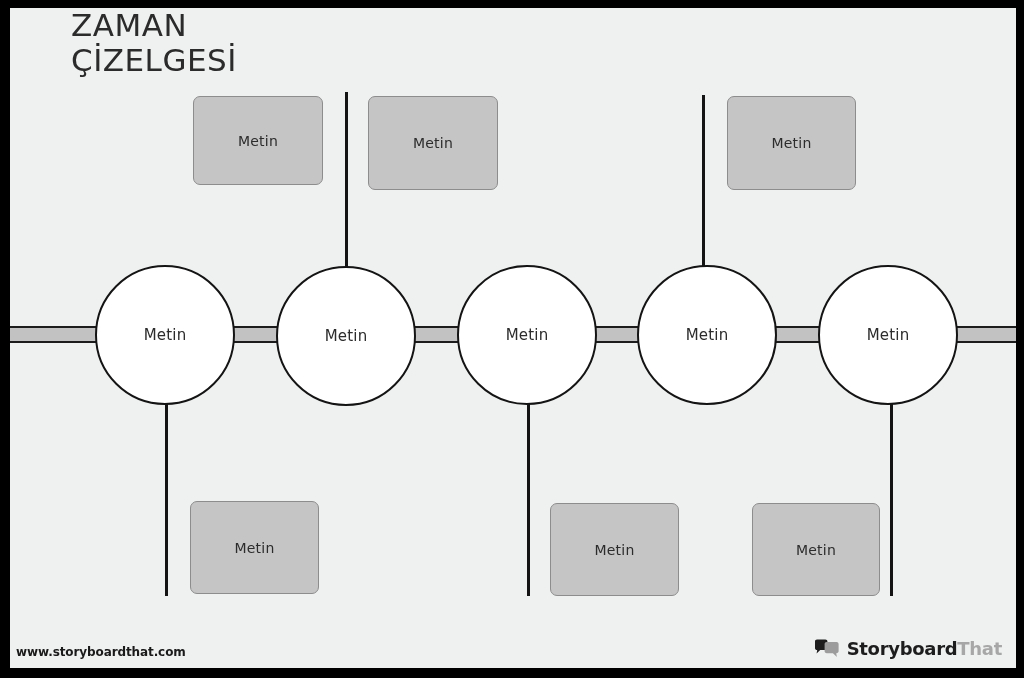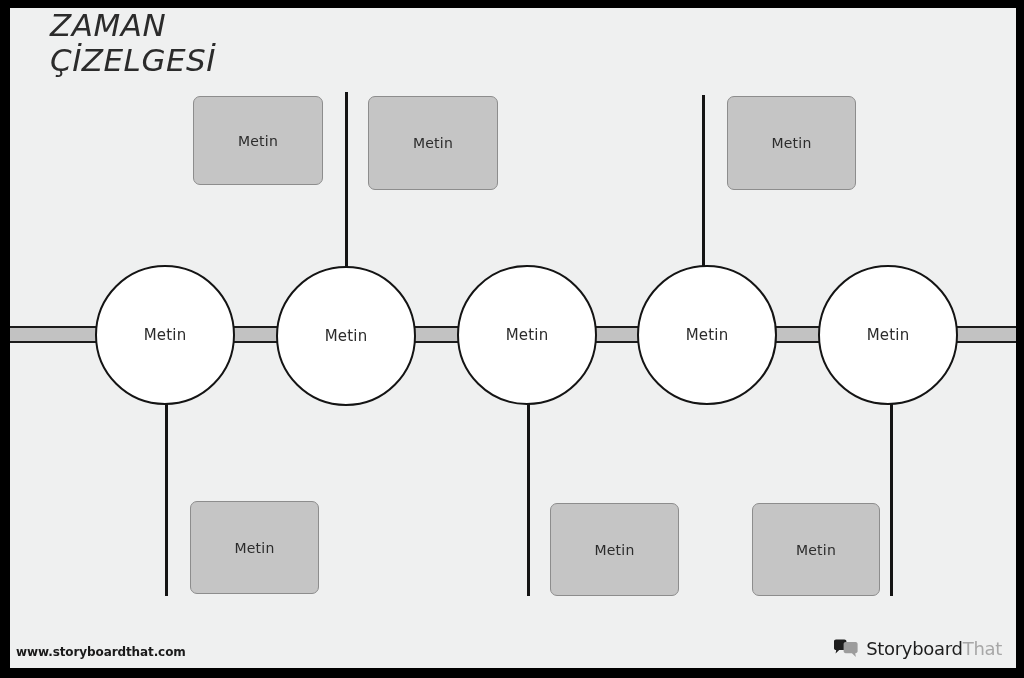--- a/index.html
+++ b/index.html
@@ -29,30 +29,29 @@
     top: 8px;
     width: 1006px;
     height: 660px;
     background: #eff0f0;
     overflow: hidden;
   }
 
   
   #title {
     position: absolute;
-    left: 40px;
+    left: 61px;
     top: 0px;
     width: 520px;
     font-size: 31px;
     line-height: 35px;
     letter-spacing: 0.5px;
     color: #2b2b2b;
     font-weight: 400;
     white-space: pre-line;
-    font-style: italic;
   }
 
   
   .rail {
     position: absolute;
     height: 17px;
     background: #c2c2c2;
     border-top: 2px solid #1c1c1c;
     border-bottom: 2px solid #1c1c1c;
     box-sizing: border-box;
@@ -120,21 +119,21 @@
     align-items: center;
     gap: 7px;
   }
   #logo .logo-mark {
     display: block;
     width: 26px;
     height: 19px;
   }
   #logo .logo-text {
     font-size: 18px;
-    font-weight: normal;
+    font-weight: bold;
     letter-spacing: -0.3px;
     line-height: 18px;
   }
   #logo .logo-text .word-dark { color: #1d1d1d; }
   #logo .logo-text .word-grey { color: #a7a7a7; }
 </style>
 </head>
 <body>
 
 <div id="poster">

